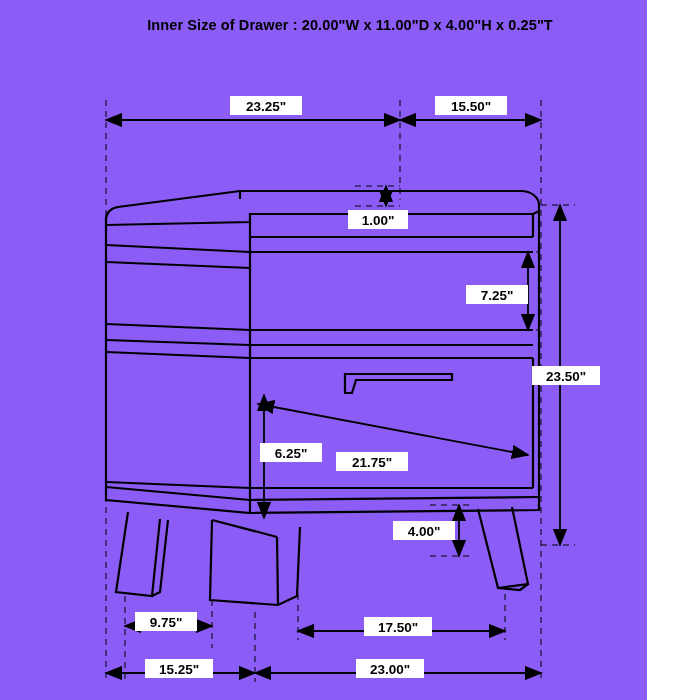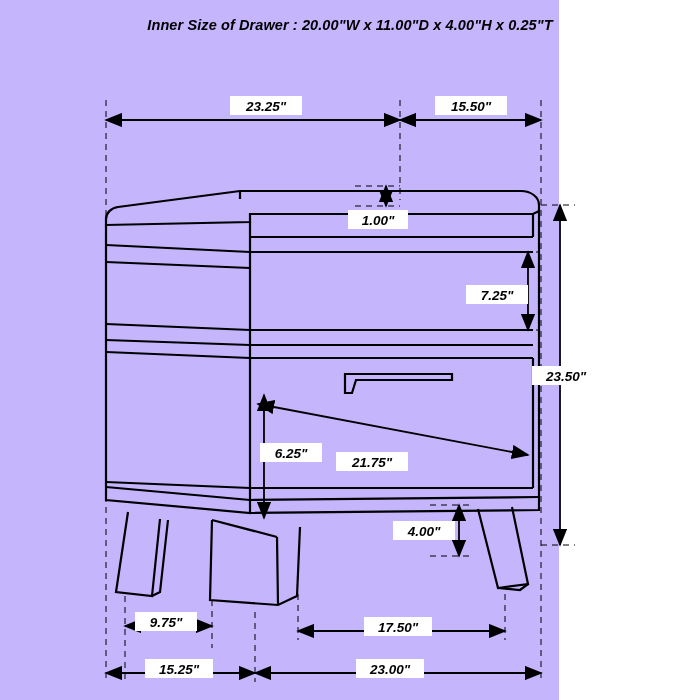--- a/index.html
+++ b/index.html
@@ -10,24 +10,23 @@
   body {
     width: 700px;
     height: 700px;
     font-family: "Liberation Sans", sans-serif;
     color: #000000;
     position: relative;
     overflow: hidden;
   }
   #page {
     position: relative;
-    width: 559px;
+    width: 647px;
     height: 700px;
-    background: #c4b5fd;
-    font-style: italic;
+    background: #8b5cf6;
   }
   #title {
     position: absolute;
     top: 17px;
     left: 0;
     width: 700px;
     text-align: center;
     font-size: 14.5px;
     font-weight: bold;
     letter-spacing: 0.1px;

